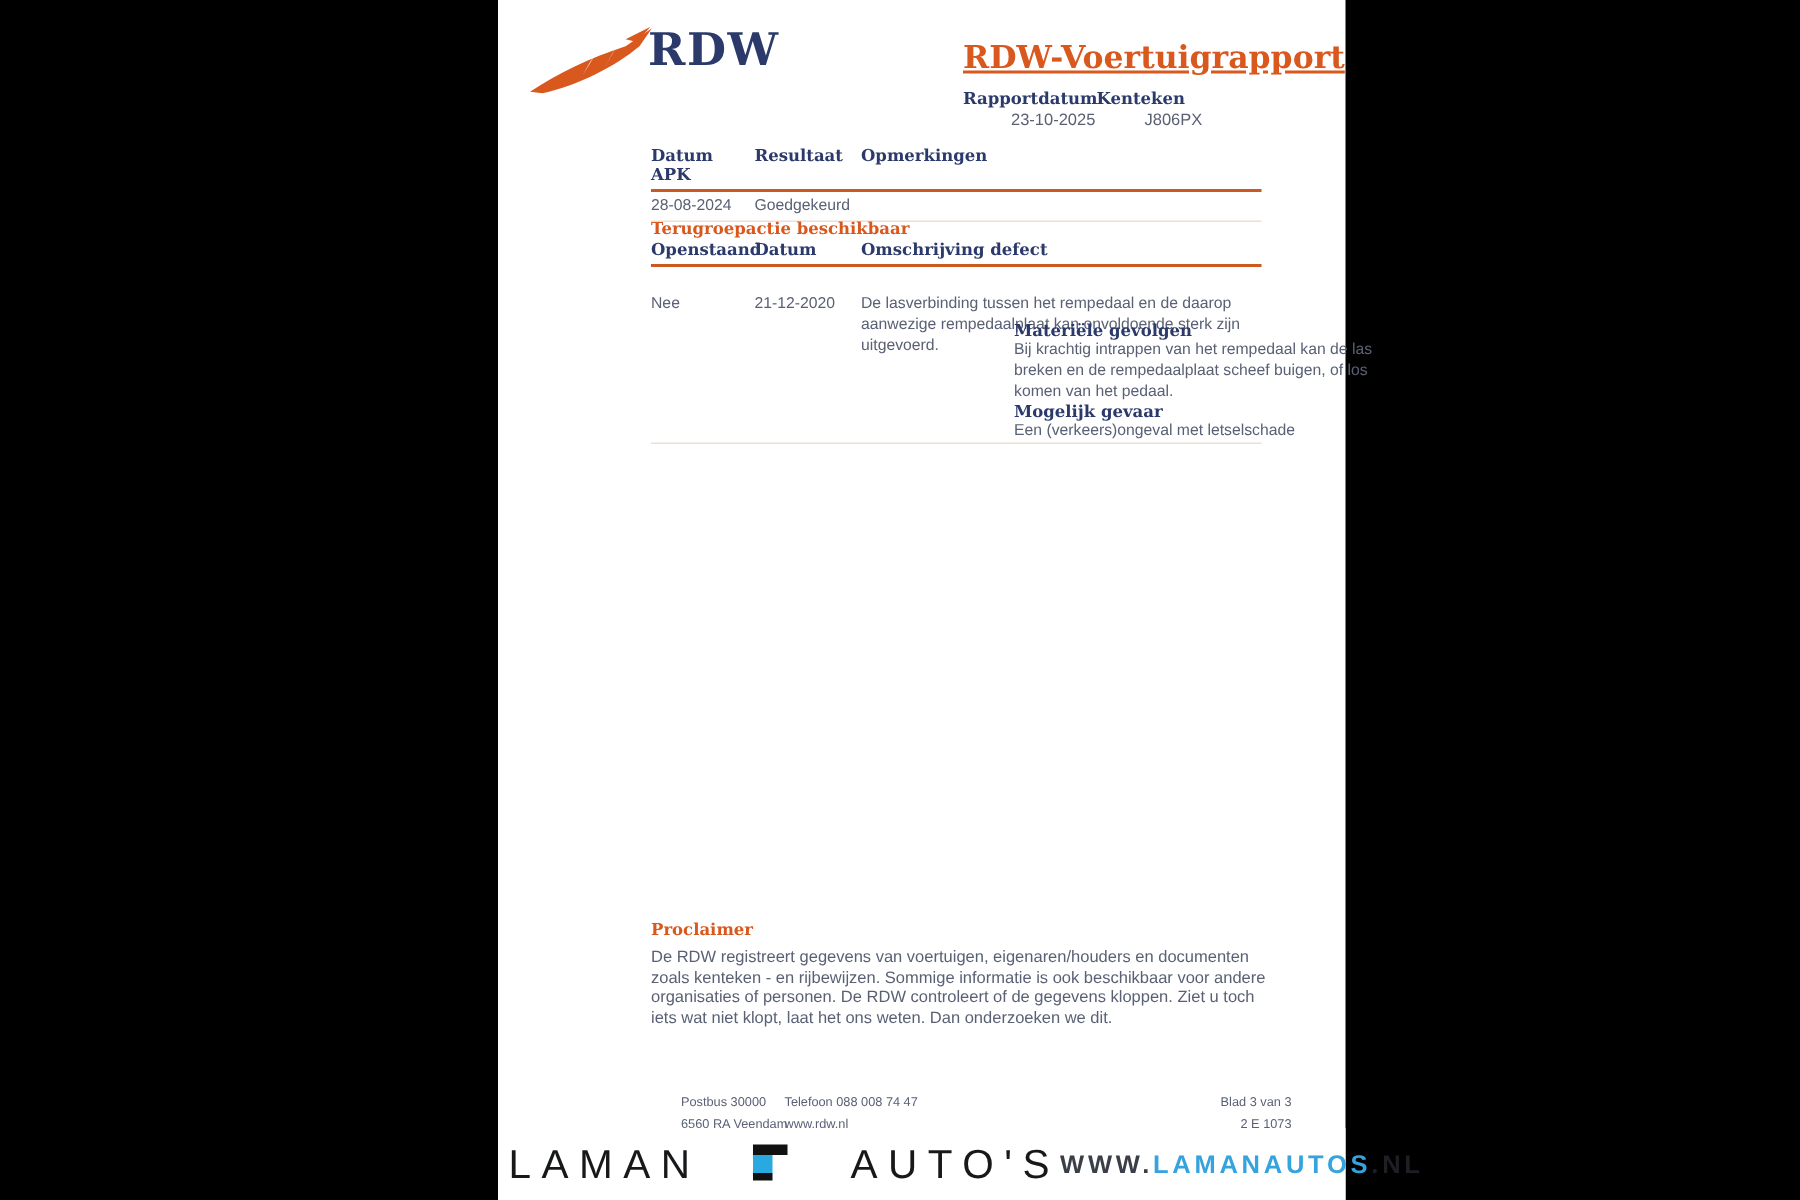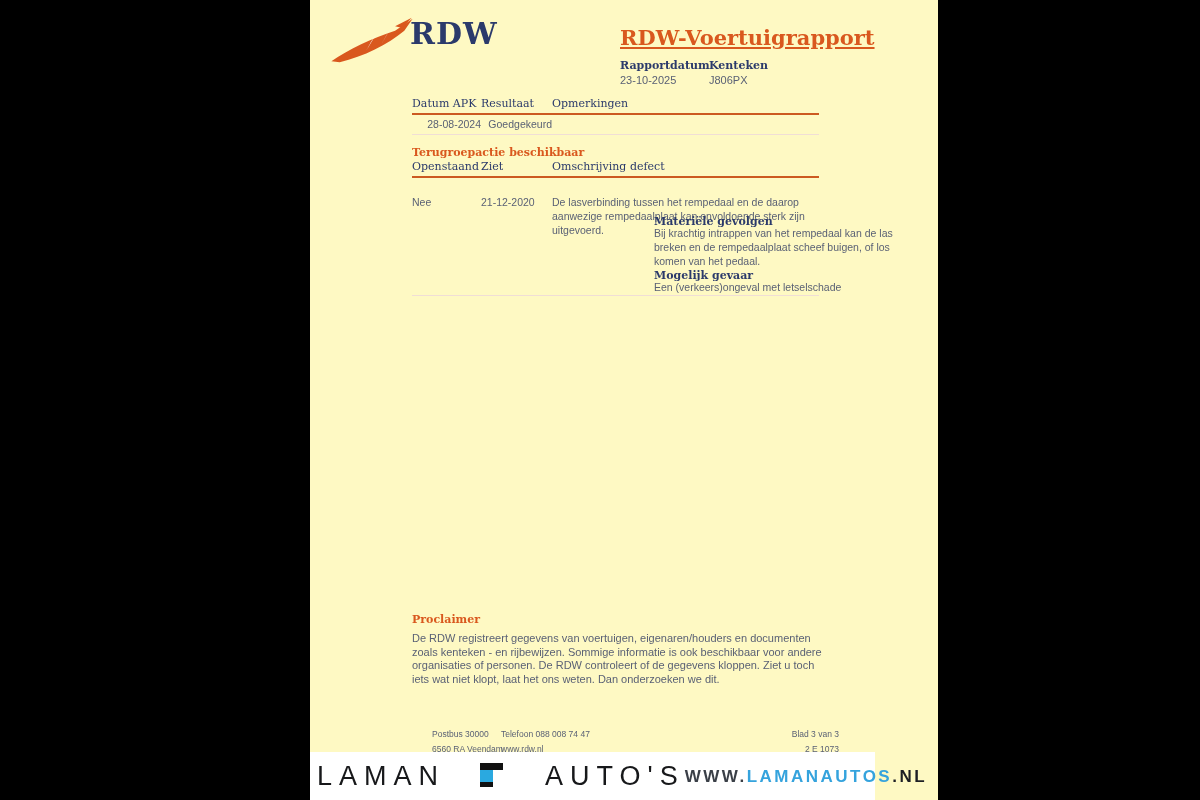--- a/index.html
+++ b/index.html
@@ -4,22 +4,22 @@
 <style>
   * { margin:0; padding:0; box-sizing:border-box; }
   html,body { width:1200px; height:800px; }
   body {
     background:#000;
     position:relative;
     font-family:"Liberation Sans", sans-serif;
     overflow:hidden;
   }
   .page {
-    position:absolute; left:310px; top:0; width:628px; height:800px;
-    background:#fef9c3;
+    position:absolute; left:332px; top:0; width:565px; height:800px;
+    background:#ffffff;
   }
   .abs { position:absolute; }
 
   
   .rdw-logo-swoosh { left:20px; top:16px; width:84px; height:48px; }
   .rdw-logo-text {
     left:100px; top:16px;
     font-family:"DejaVu Serif", serif;
     font-size:30px; font-weight:bold; color:#2b3a6b; letter-spacing:1px;
   }
@@ -29,35 +29,35 @@
     font-size:21px; font-weight:bold; color:#d9581e;text-decoration:underline;
   }
   .meta {
     left:310px; top:59px; display:grid;
     grid-template-columns:89px auto; grid-column-gap:0;
   }
   .meta-label {
     font-family:"DejaVu Serif", serif;
     font-size:11px; font-weight:bold; color:#2b3a6b;
   }
-  .meta-value { font-size:11px; color:#5a6175; margin-top:2px; }
+  .meta-value { font-size:11px; color:#5a6175; margin-top:2px;margin-left:32px; }
 
   
   .tbl { left:102px; width:407px; }
   .tbl-head {
     display:grid; grid-template-columns:69px 71px 1fr;
     border-bottom:2px solid #cc5a20; padding-bottom:3px;
   }
   .tbl-head span {
     font-family:"DejaVu Serif", serif;
-    font-size:11px; font-weight:normal; color:#2b3a6b;
+    font-size:11px; font-weight:bold; color:#2b3a6b;
   }
   .tbl-row {
     display:grid; grid-template-columns:69px 71px 1fr;
-    padding:3px 0 4px 0; border-bottom:1px solid #f0ded6;text-align:right;
+    padding:3px 0 4px 0; border-bottom:1px solid #f0ded6;
   }
   .tbl-row span { font-size:10.5px; color:#5a6175; }
   .apk-table { top:97px; }
   .apk-table .tbl-row { border-bottom:1px solid #f0ded6; }
 
   .section-title {
     font-family:"DejaVu Serif", serif;
     font-size:11px; font-weight:bold; color:#d9581e;
   }
   .recall-title { left:102px; top:146px; }
@@ -143,21 +143,21 @@
       <span>Goedgekeurd</span>
       <span></span>
     </div>
   </div>
 
   <div class="abs section-title recall-title">Terugroepactie beschikbaar</div>
 
   <div class="abs tbl recall-table">
     <div class="tbl-head">
       <span>Openstaand</span>
-      <span>Ziet</span>
+      <span>Datum</span>
       <span>Omschrijving defect</span>
     </div>
     <div class="recall-row">
       <span>Nee</span>
       <span>21-12-2020</span>
       <span>De lasverbinding tussen het rempedaal en de daarop aanwezige rempedaalplaat kan onvoldoende sterk zijn uitgevoerd.</span>
     </div>
   </div>
 
   <div class="abs defect-col" style="top:211px;">

